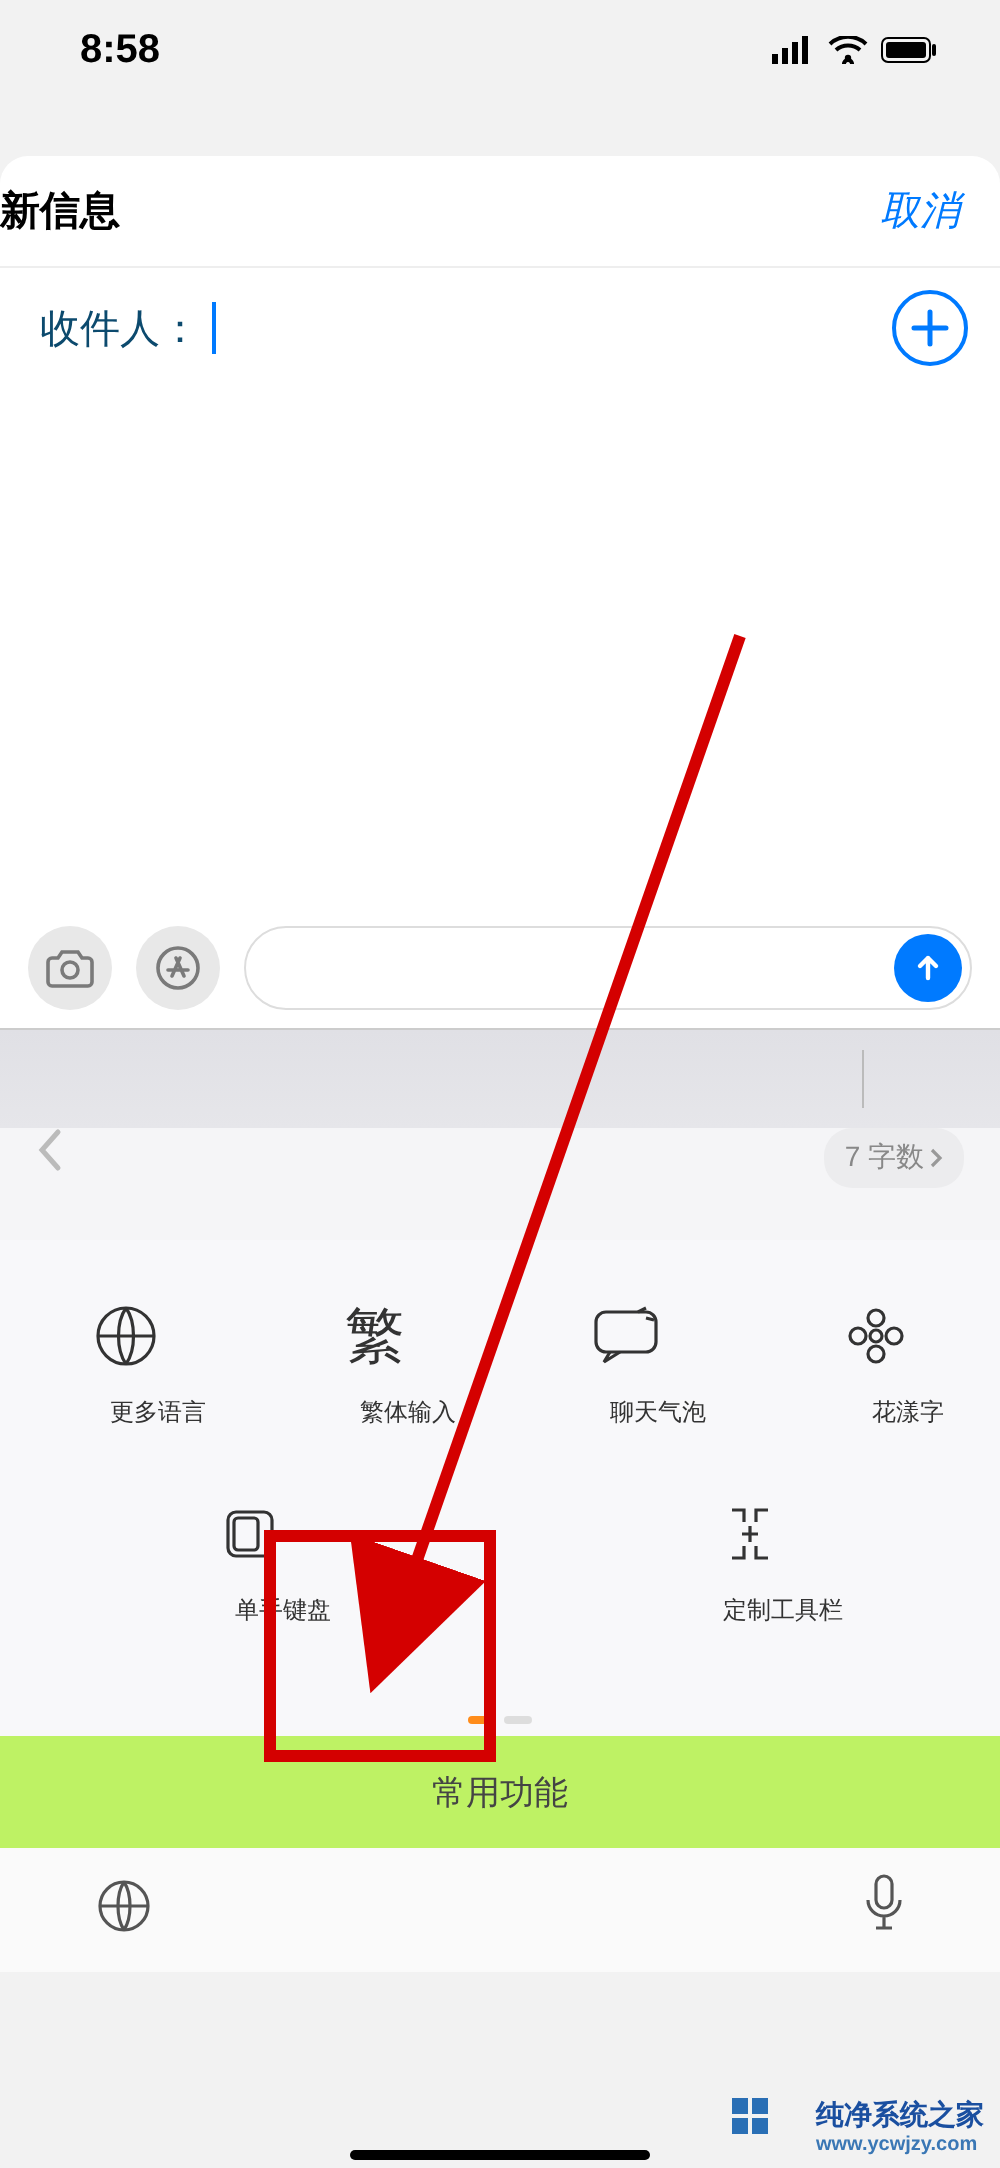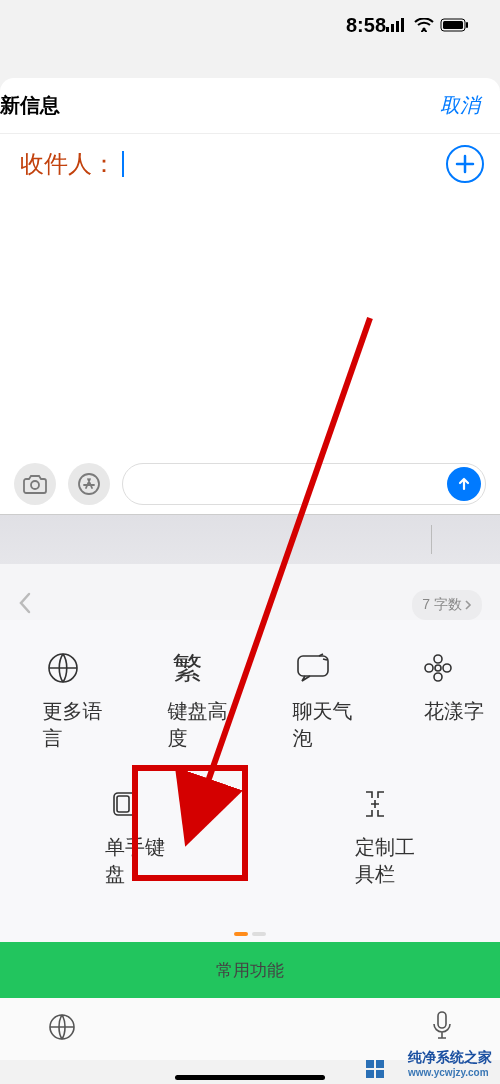--- a/index.html
+++ b/index.html
@@ -7,21 +7,21 @@
   width: 500px;
   height: 1084px;
   background: #f2f2f2;
   font-family: -apple-system, "PingFang SC", sans-serif;
   position: relative;
   overflow: hidden;
 }
 .status-bar {
   height: 50px;
   display: flex;
-  justify-content: flex-end;
+  justify-content: space-between;
   align-items: center;
   padding: 0 30px 0 40px;
   background: #f2f2f2;
 }
 .status-time { font-weight: 600; font-size: 20px; }
 .status-icons { display: flex; align-items: center; gap: 6px; }
 .nav-header {
   background: #fff;
   border-radius: 14px 14px 0 0;
   height: 56px;
@@ -40,21 +40,21 @@
   font-size: 20px;
   font-style: italic;
 }
 .recipient-row {
   background: #fff;
   height: 60px;
   display: flex;
   align-items: center;
   padding: 0 16px 0 20px;
 }
-.recipient-label { color: #c2410c; font-size: 24px; text-align: right; }
+.recipient-label { color: #0c4a6e; font-size: 20px; text-align: right; }
 .recipient-cursor {
   width: 2px;
   height: 26px;
   background: #007aff;
   margin-left: 6px;
 }
 .add-btn {
   margin-left: auto;
   width: 38px;
   height: 38px;
@@ -116,21 +116,21 @@
   right: 68px;
   top: 10px;
   bottom: 10px;
   width: 1px;
   background: #bbb;
 }
 .kb-panel-header {
   height: 56px;
   background: #f5f5f7;
   display: flex;
-  align-items: flex-end;
+  align-items: flex-start;
   padding: 0 18px;
   gap: 32px;
 }
 .back-arrow { color: #bbb; font-size: 22px; }
 .word-count {
   margin-left: auto;
   background: #ececee;
   color: #888;
   font-size: 14px;
   padding: 6px 10px;
@@ -156,21 +156,21 @@
   gap: 12px;
   color: #333;
 }
 .grid-item .gi-icon {
   height: 36px;
   display: flex;
   align-items: center;
   justify-content: center;
   color: #333;
 }
-.grid-item .gi-label { font-size: 20px; margin-left: 33px; }
+.grid-item .gi-label { font-size: 12px; margin-left: 33px; }
 .highlight-box {
   position: absolute;
   border: 6px solid #d40000;
   pointer-events: none;
 }
 .arrow-line {
   position: absolute;
   pointer-events: none;
 }
 .pager {
@@ -178,21 +178,21 @@
   justify-content: center;
   gap: 4px;
   padding-bottom: 6px;
   background: #f8f8fa;
 }
 .pager span { width: 14px; height: 4px; border-radius: 2px; background: #ddd; }
 .pager span.active { background: #ff8c1a; }
 .tabs {
   display: flex;
   height: 56px;
-  background: #22c55e;
+  background: #bef264;
 }
 .tab {
   flex: 1;
   display: flex;
   align-items: center;
   justify-content: center;
   font-size: 17px;
   color: #444;
 }
 .tab.active {
@@ -207,21 +207,21 @@
   align-items: center;
   justify-content: space-between;
   padding: 0 46px;
 }
 .bottom-bar .bi { color: #555; }
 .watermark {
   position: absolute;
   bottom: 6px;
   right: 8px;
   display: flex;
-  align-items: flex-end;
+  align-items: flex-start;
   gap: 24px;
   font-size: 14px;
   color: #1a4fa0;
   font-weight: 600;
 }
 .wm-logo {
   display: grid;
   grid-template-columns: 8px 8px;
   grid-template-rows: 8px 8px;
   gap: 2px;
@@ -325,21 +325,21 @@
       <div class="gi-icon">
         <svg width="34" height="34" viewBox="0 0 34 34">
             <circle cx="17" cy="17" r="14" fill="none" stroke="#333" stroke-width="1.6"></circle>
             <path d="M3 17h28M17 3c5 7 5 21 0 28M17 3c-5 7-5 21 0 28" fill="none" stroke="#333" stroke-width="1.6"></path>
           </svg>
       </div>
       <div class="gi-label">更多语言</div>
     </div>
     <div class="grid-item">
       <div class="gi-icon" style="font-size:30px;font-weight:500">繁</div>
-      <div class="gi-label">键盘高度</div>
+      <div class="gi-label">繁体输入</div>
     </div>
     <div class="grid-item">
       <div class="gi-icon">
         <svg width="36" height="30" viewBox="0 0 36 30">
             <rect x="3" y="3" width="30" height="20" rx="5" fill="none" stroke="#333" stroke-width="1.6"></rect>
             <path d="M10 23l-3 5 8-5" fill="none" stroke="#333" stroke-width="1.6"></path>
             <path d="M24 3l4-2M28 6l4 1" stroke="#333" stroke-width="1.6"></path>
           </svg>
       </div>
       <div class="gi-label">聊天气泡</div>

